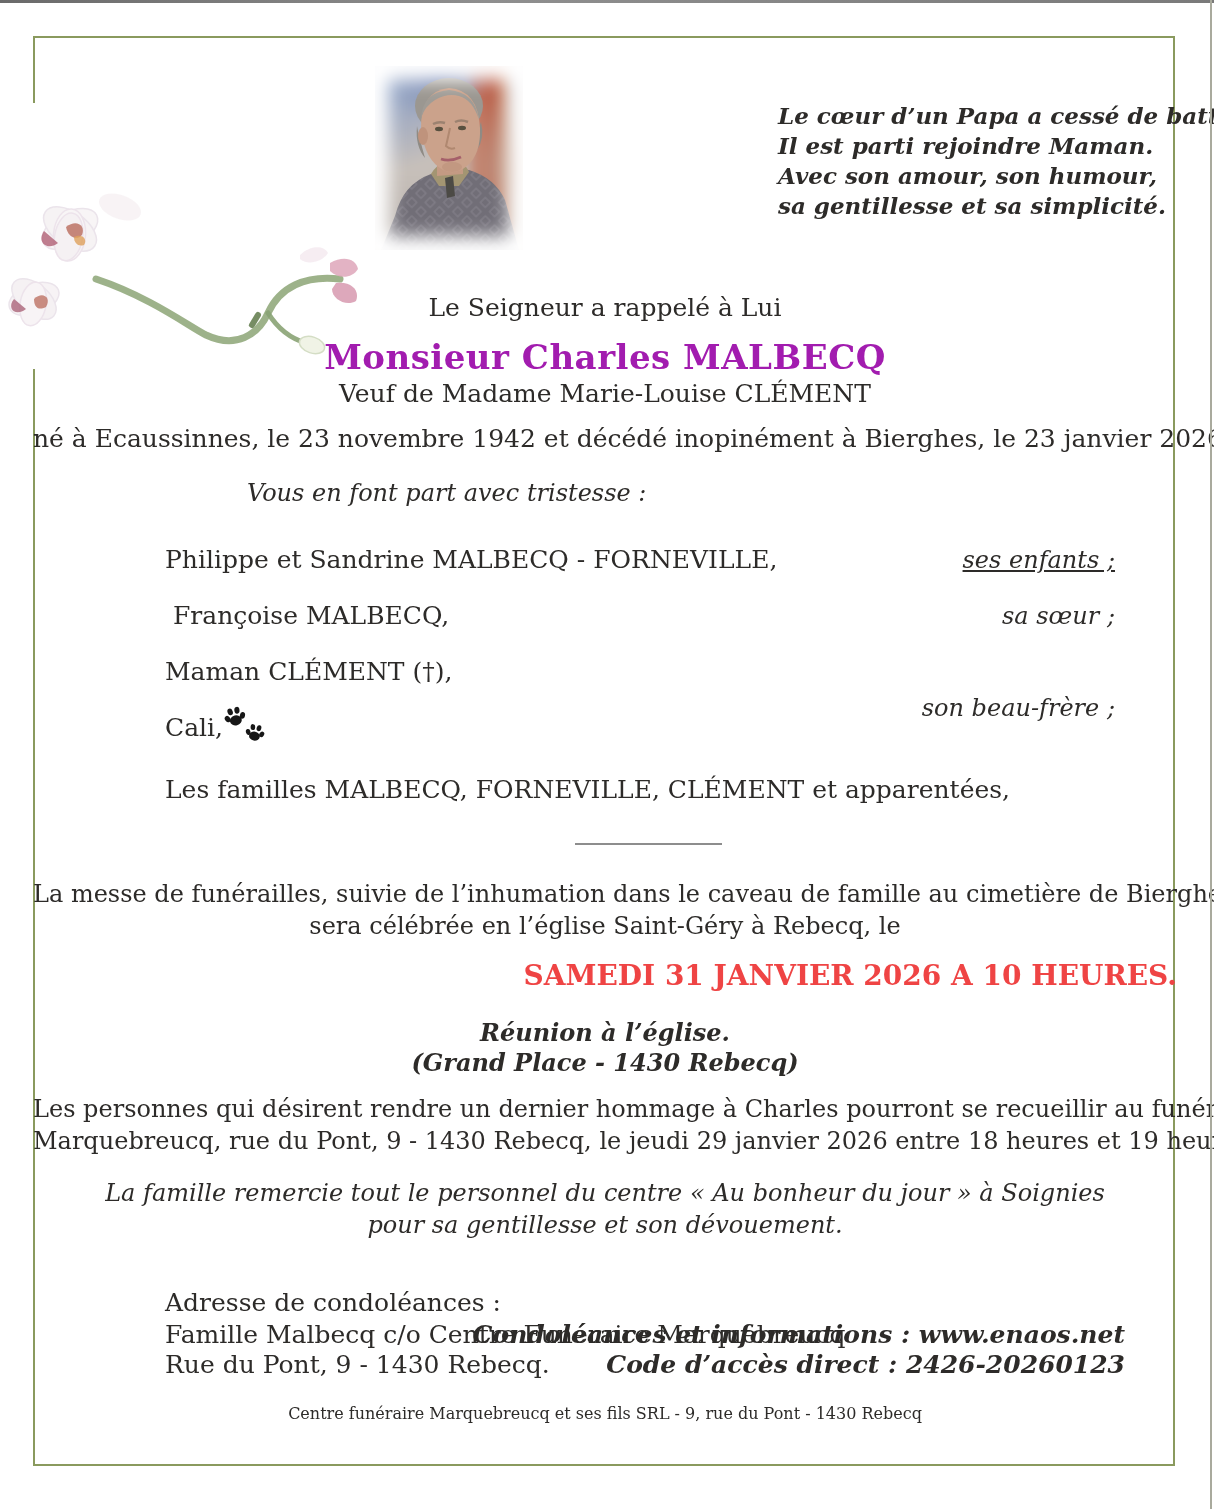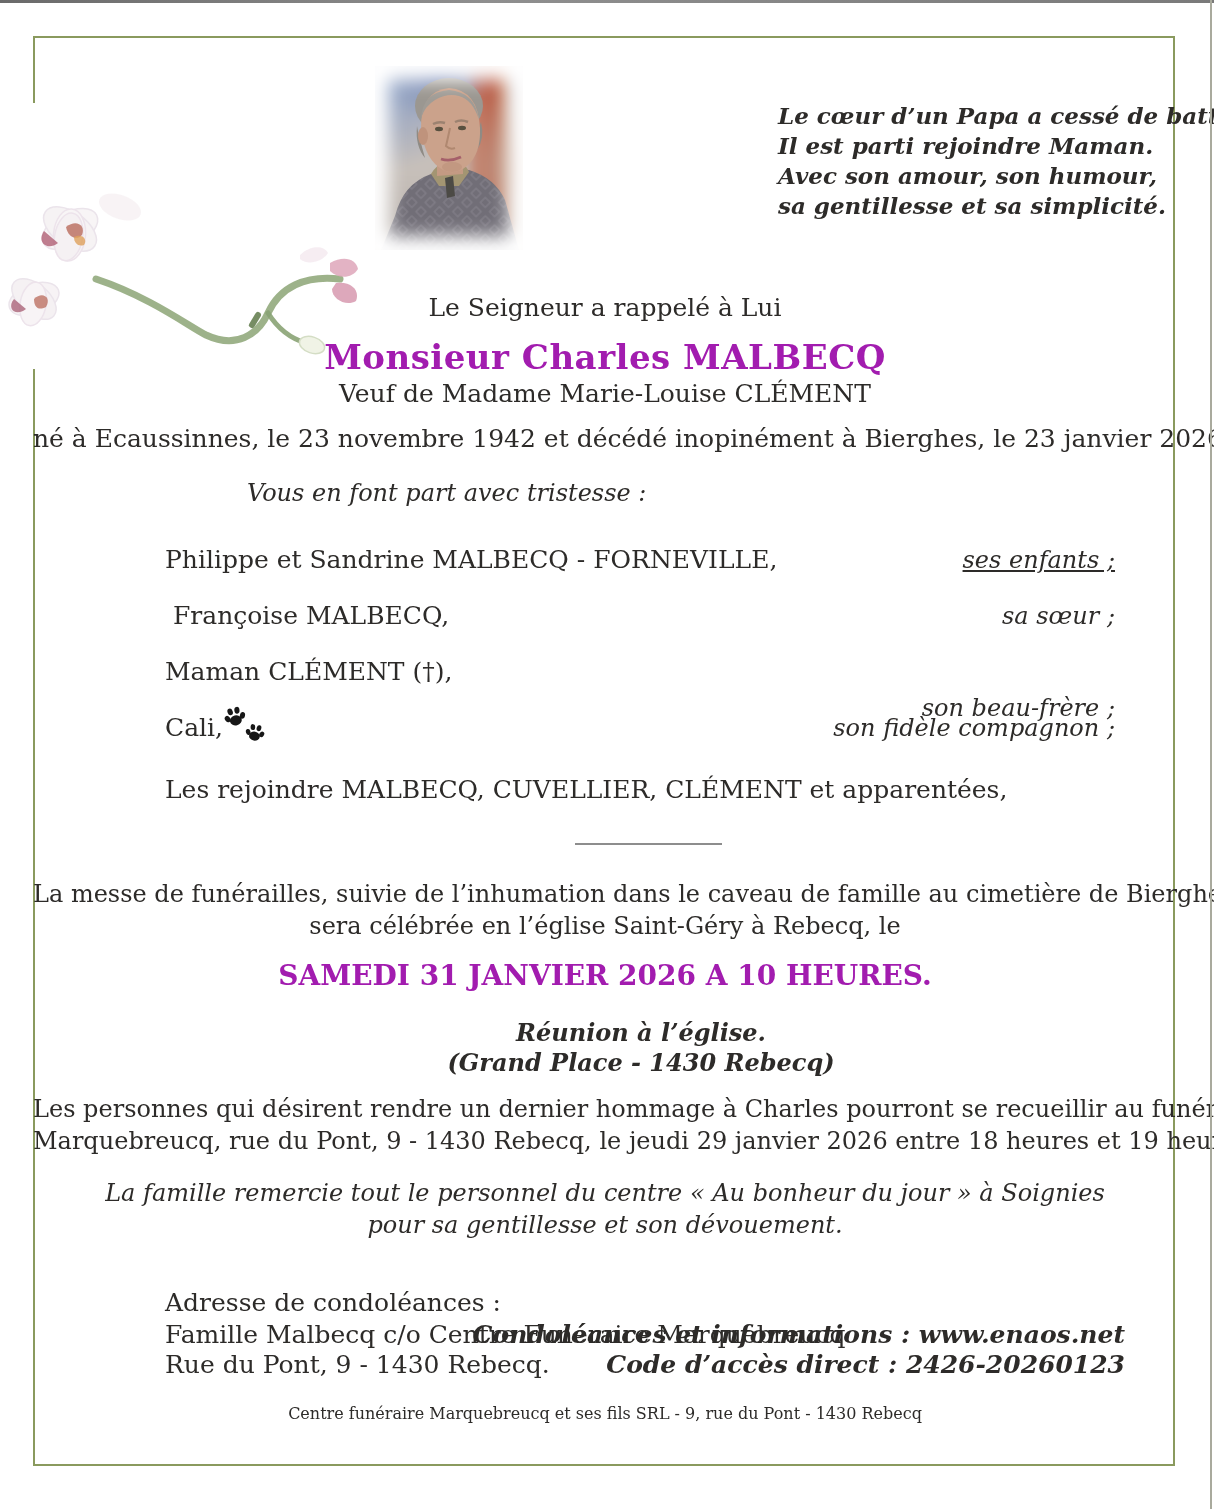--- a/index.html
+++ b/index.html
@@ -28,22 +28,22 @@
   .photo svg{position:absolute;left:0;top:0;z-index:2;}
   .photo .vignette{position:absolute;inset:0;z-index:3;box-shadow:inset 0 0 18px 14px #ffffff;}
   
   .t{position:absolute;white-space:nowrap;z-index:5;}
   .c{left:33px;width:1144px;text-align:center;}
   .quote{font-size:23px;font-weight:bold;font-style:italic;line-height:30px;}
   .body25{font-size:25px;}
   .body24{font-size:24px;}
   .it{font-style:italic;}
   .name-title{font-size:34px;font-weight:bold;letter-spacing:.5px;color:#a21caf;}
-  .date-line{font-size:28px;font-weight:bold;color:#a21caf;}
-  .bold-it{font-weight:bold;font-style:italic;padding-left:36px;}
+  .date-line{font-size:28px;font-weight:bold;color:#ef4444;text-align:right;}
+  .bold-it{font-weight:bold;font-style:italic;}
   .footer{font-size:16px;}
   .sep{position:absolute;left:575px;top:843px;width:147px;height:2px;background:#8d8d8d;z-index:5;}
   .paw-icon{position:absolute;left:222px;top:701px;z-index:5;}
 </style>
 </head>
 <body>
 
 <div class="page">
 
   <div class="edge-top"></div>
@@ -164,23 +164,22 @@
         <g transform="translate(33 32) rotate(10)">
           <ellipse cx="0" cy="3.2" rx="5.4" ry="4.5"></ellipse>
           <ellipse cx="-6.3" cy="-2.7" rx="2.3" ry="3" transform="rotate(-25)"></ellipse>
           <ellipse cx="-2.3" cy="-5.8" rx="2.3" ry="3" transform="rotate(-8)"></ellipse>
           <ellipse cx="2.3" cy="-5.8" rx="2.3" ry="3" transform="rotate(8)"></ellipse>
           <ellipse cx="6.3" cy="-2.7" rx="2.3" ry="3" transform="rotate(25)"></ellipse>
         </g>
       </g>
     </svg>
   </div>
-  <div class="t body24 it" style="right:99px;top:714px;">son fidèle compagnon ;</div>
-
-  <div class="t body25" style="left:165px;top:775px;">Les rejoindre MALBECQ, CUVELLIER, CLÉMENT et apparentées,</div>
+
+  <div class="t body25" style="left:165px;top:775px;">Les familles MALBECQ, FORNEVILLE, CLÉMENT et apparentées,</div>
 
   <div class="sep"></div>
 
   <div class="t c body24" style="top:880px;">La messe de funérailles, suivie de l’inhumation dans le caveau de famille au cimetière de Bierghes,</div>
   <div class="t c body24" style="top:912px;">sera célébrée en l’église Saint-Géry à Rebecq, le</div>
   <div class="t c date-line" style="top:959px;">SAMEDI 31 JANVIER 2026 A 10 HEURES.</div>
   <div class="t c body24 bold-it" style="top:1018px;">Réunion à l’église.</div>
   <div class="t c body24 bold-it" style="top:1048px;">(Grand Place - 1430 Rebecq)</div>
 
   <div class="t c body24" style="top:1095px;">Les personnes qui désirent rendre un dernier hommage à Charles pourront se recueillir au funérarium</div>

